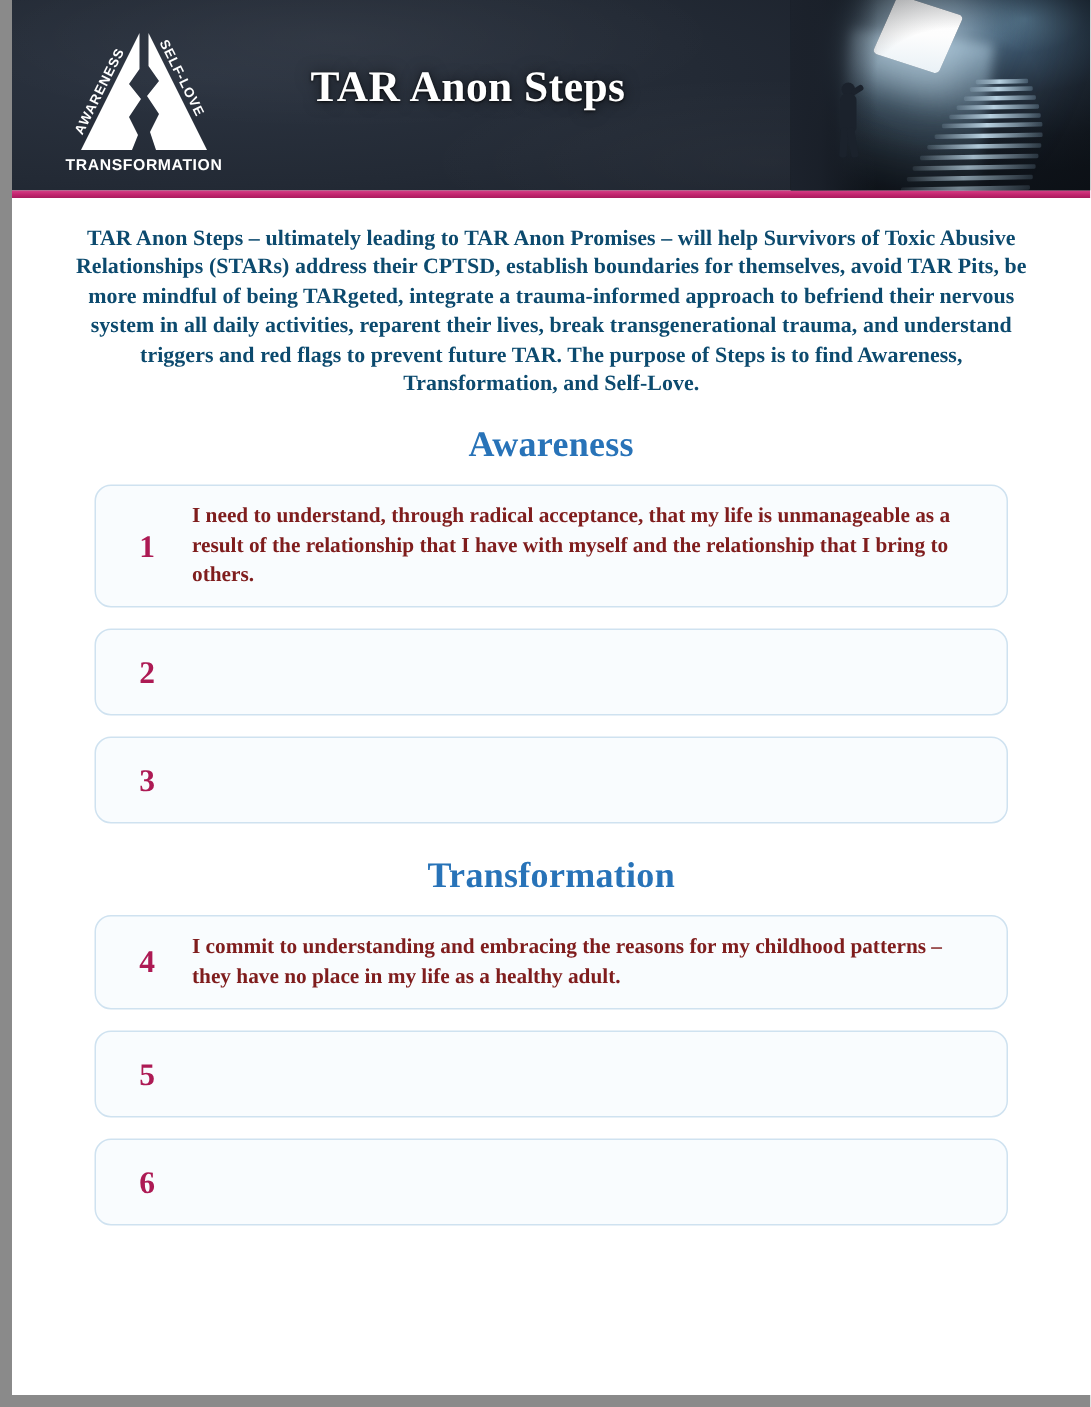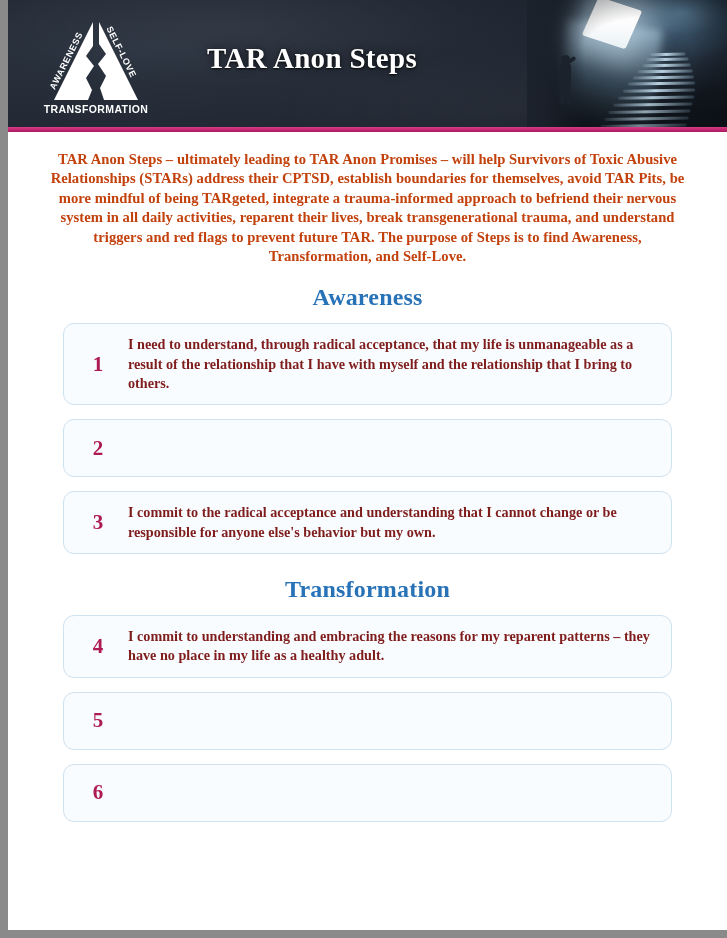--- a/index.html
+++ b/index.html
@@ -171,21 +171,21 @@
 
   
   .content {
     position: relative;
     padding: 0 0 0 0;
   }
 
   .intro {
     margin: 18px 38px 0 38px;
     text-align: center;
-    color: #c2410c;
+    color: #0c4a6e;
     font-family: "Liberation Serif", serif;
     font-weight: bold;
     font-size: 14.6px;
     line-height: 1.33;
     letter-spacing: .05px;
   }
 
   .section-heading {
     text-align: center;
     color: #2873b8;
@@ -301,29 +301,28 @@
       <div class="steps">
         <div class="step-card">
           <div class="step-num">1</div>
           <div class="step-text">I need to understand, through radical acceptance, that my life is unmanageable as a result of the relationship that I have with myself and the relationship that I bring to others.</div>
         </div>
         <div class="step-card">
           <div class="step-num">2</div>
         </div>
         <div class="step-card">
           <div class="step-num">3</div>
-          <div class="step-text">I commit to the radical acceptance and understanding that I cannot change or be responsible for anyone else's behavior but my own.</div>
         </div>
       </div>
 
       <h2 class="section-heading transformation">Transformation</h2>
       <div class="steps">
         <div class="step-card">
           <div class="step-num">4</div>
-          <div class="step-text">I commit to understanding and embracing the reasons for my reparent patterns – they have no place in my life as a healthy adult.</div>
+          <div class="step-text">I commit to understanding and embracing the reasons for my childhood patterns – they have no place in my life as a healthy adult.</div>
         </div>
         <div class="step-card">
           <div class="step-num">5</div>
         </div>
         <div class="step-card">
           <div class="step-num">6</div>
         </div>
       </div>
 
     </div>

